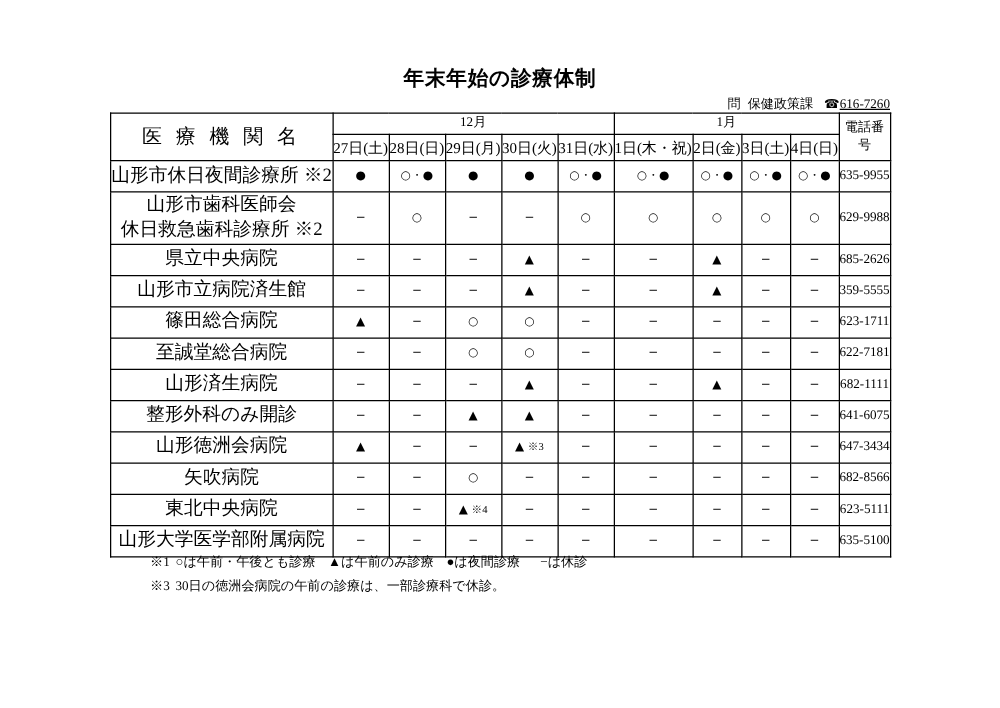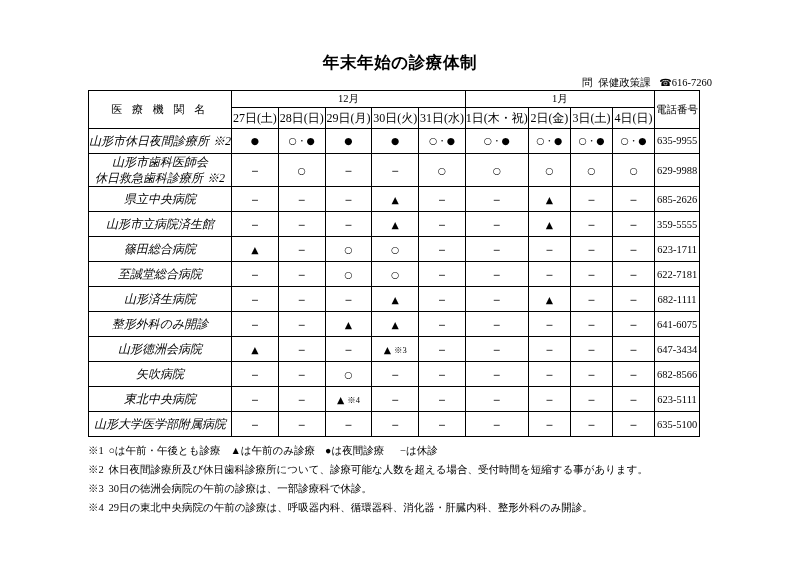--- a/index.html
+++ b/index.html
@@ -52,20 +52,21 @@
   }
   .contact-line .contact-dept {
     margin-right: 6px;
   }
   .contact-line .phone-icon {
     font-family: "DejaVu Sans", sans-serif;
     font-size: 10px;
   }
   .contact-line .contact-tel {
     letter-spacing: 0px;
+    text-decoration: underline;
   }
 
   
   .schedule-wrap {
     position: absolute;
     top: 90px;
     left: 88px;
   }
   table.schedule {
     border-collapse: collapse;
@@ -82,21 +83,21 @@
     line-height: 1.25;
   }
   
   col.col-name   { width: 140px; }
   col.col-day    { width: 53px;  }
   col.col-jan1   { width: 62px;  }
   col.col-tel    { width: 57px;  }
 
   th.hdr-name {
     height: 36px;
-    font-size: 11px;
+    font-size: 16px;
     letter-spacing: 3.5px;
     padding-left: 6px;
   }
   th.hdr-month {
     height: 16px;
     font-size: 10.5px;
   }
   th.hdr-tel {
     font-size: 10.5px;
     height: 36px;
@@ -104,24 +105,23 @@
   }
   th.hdr-day {
     height: 20px;
     font-size: 12px;
     white-space: nowrap;
   }
 
   td.cell-name {
     text-align: left;
     padding-left: 5px;
-    font-size: 12px;
+    font-size: 15px;
     height: 24px;
     white-space: nowrap;
-    font-style: italic;
   }
   td.cell-name.two-line {
     height: 32px;
     line-height: 1.35;
   }
   td.cell-name .note-ref {
     margin-left: 4px;
   }
   td.cell-val {
     height: 24px;
@@ -147,20 +147,21 @@
   .notes {
     position: absolute;
     top: 441px;
     left: 88px;
     width: 700px;
     font-size: 10.5px;
     line-height: 1.82;
   }
   .note-row {
     white-space: nowrap;
+    margin-left: 32px;
   }
   .note-row .note-tag {
     margin-right: 2px;
   }
   .note-row .legend-gap {
     display: inline-block;
     width: 10px;
   }
   .note-row .legend-gap-wide {
     display: inline-block;
@@ -377,26 +378,18 @@
         </tbody>
     </table>
   </div>
 
   <div class="notes">
     <div class="note-row">
       <span class="note-tag">※1</span>
       <span>○は午前・午後とも診療</span><span class="legend-gap"></span><span>▲は午前のみ診療</span><span class="legend-gap"></span><span>●は夜間診療</span><span class="legend-gap-wide"></span><span>−は休診</span>
     </div>
     <div class="note-row">
-      <span class="note-tag">※2</span>
-      <span>休日夜間診療所及び休日歯科診療所について、診療可能な人数を超える場合、受付時間を短縮する事があります。</span>
-    </div>
-    <div class="note-row">
       <span class="note-tag">※3</span>
       <span>30日の徳洲会病院の午前の診療は、一部診療科で休診。</span>
     </div>
-    <div class="note-row">
-      <span class="note-tag">※4</span>
-      <span>29日の東北中央病院の午前の診療は、呼吸器内科、循環器科、消化器・肝臓内科、整形外科のみ開診。</span>
-    </div>
   </div>
 
 </div>
 
 </body></html>

